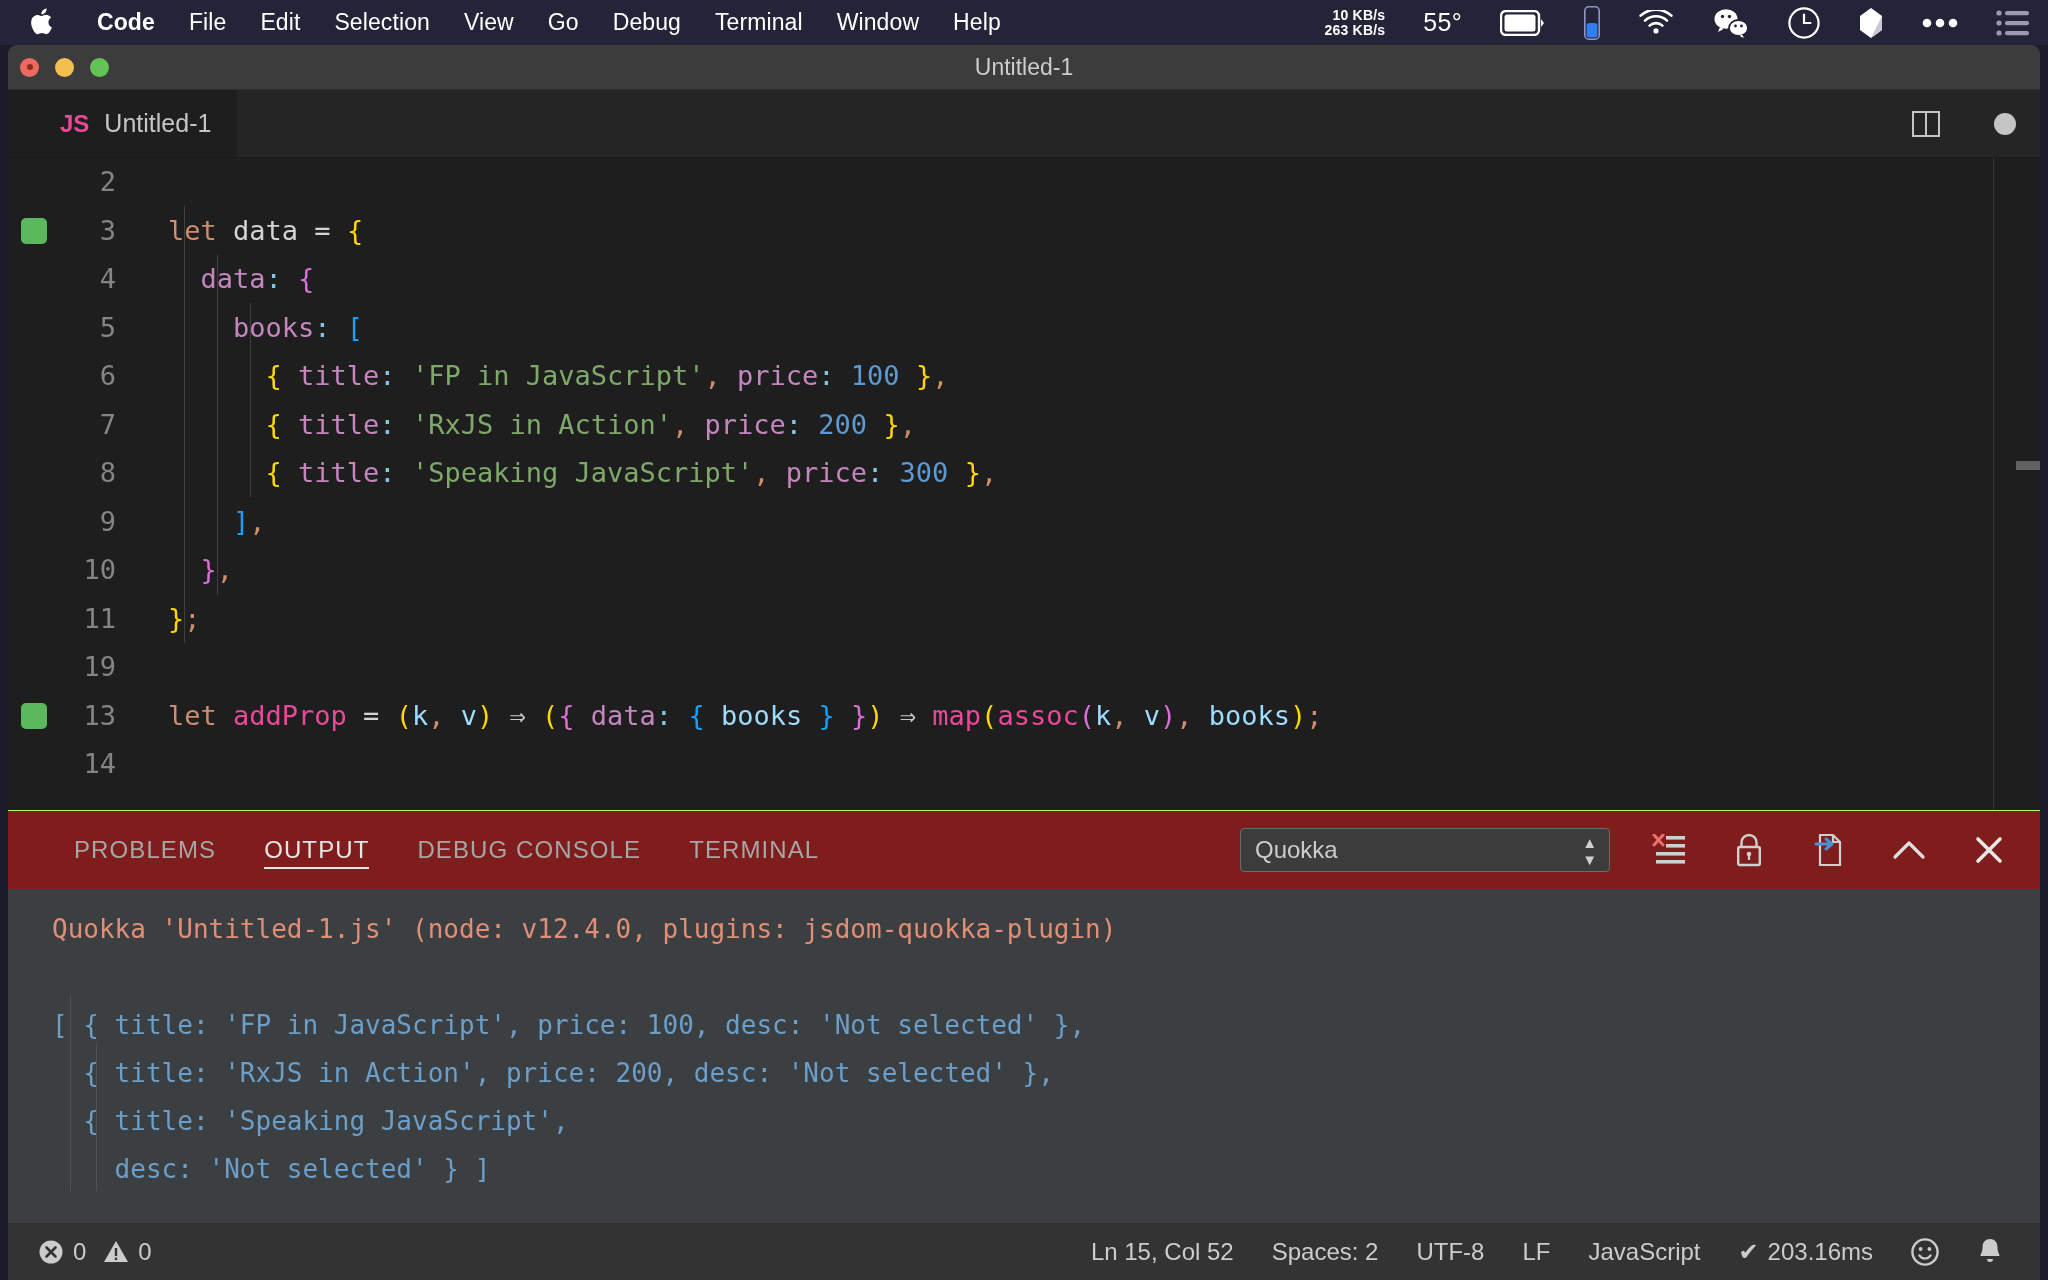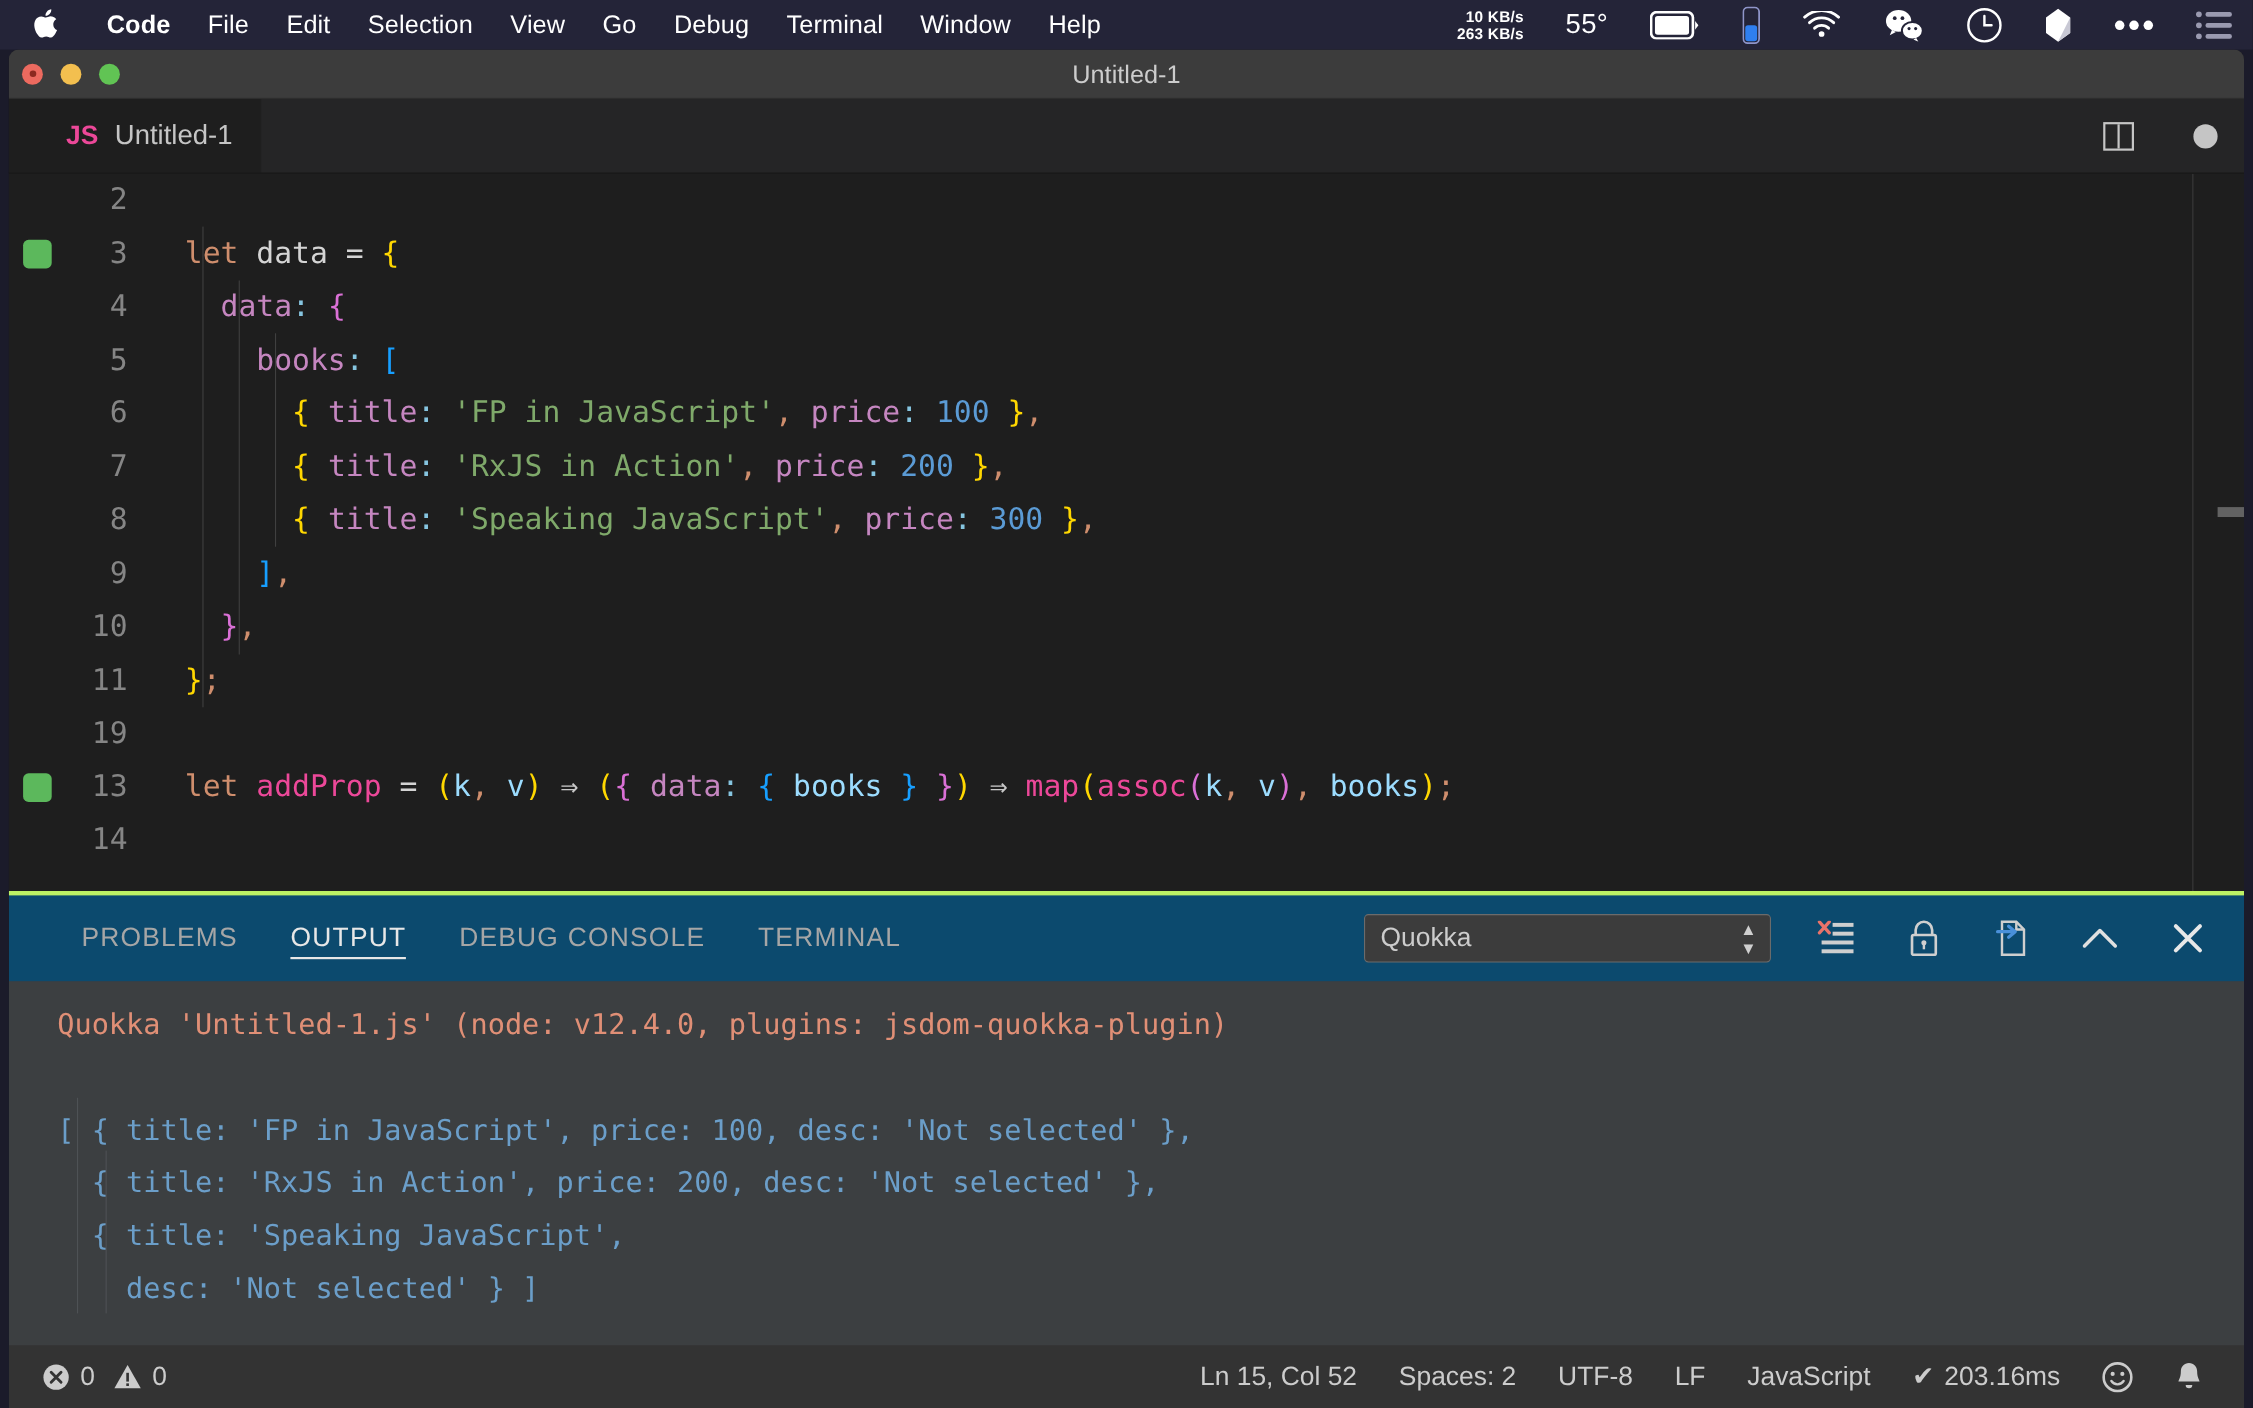--- a/index.html
+++ b/index.html
@@ -132,22 +132,22 @@
     position:absolute; right:0; width:24px;
     background:#797979; opacity:.75;
   }
   .minimap-edge{
     position:absolute; right:46px; top:0; bottom:0; width:1px; background:#3a3a3a;
   }
 
   
   .panel{
     position:relative; width:100%; height:470px;
-    background:#0c4a6e;
-    border-top:4px solid #bef264;
+    background:#7f1d1d;
+    border-top:1px solid #bef264;
   }
   .panel-head{ position:relative; height:78px; display:flex; align-items:center; }
   .panel-tabs{ display:flex; align-items:center; gap:0; padding-left:42px; height:78px; }
   .ptab{
     font-size:24px; color:#a6a6a6; letter-spacing:1.1px;
     padding:0 24px; height:78px; display:flex; align-items:center; position:relative;
   }
   .ptab.active{ color:#e7e7e7; }
   .ptab.active::after{
     content:""; position:absolute; left:24px; right:24px; bottom:20px;

